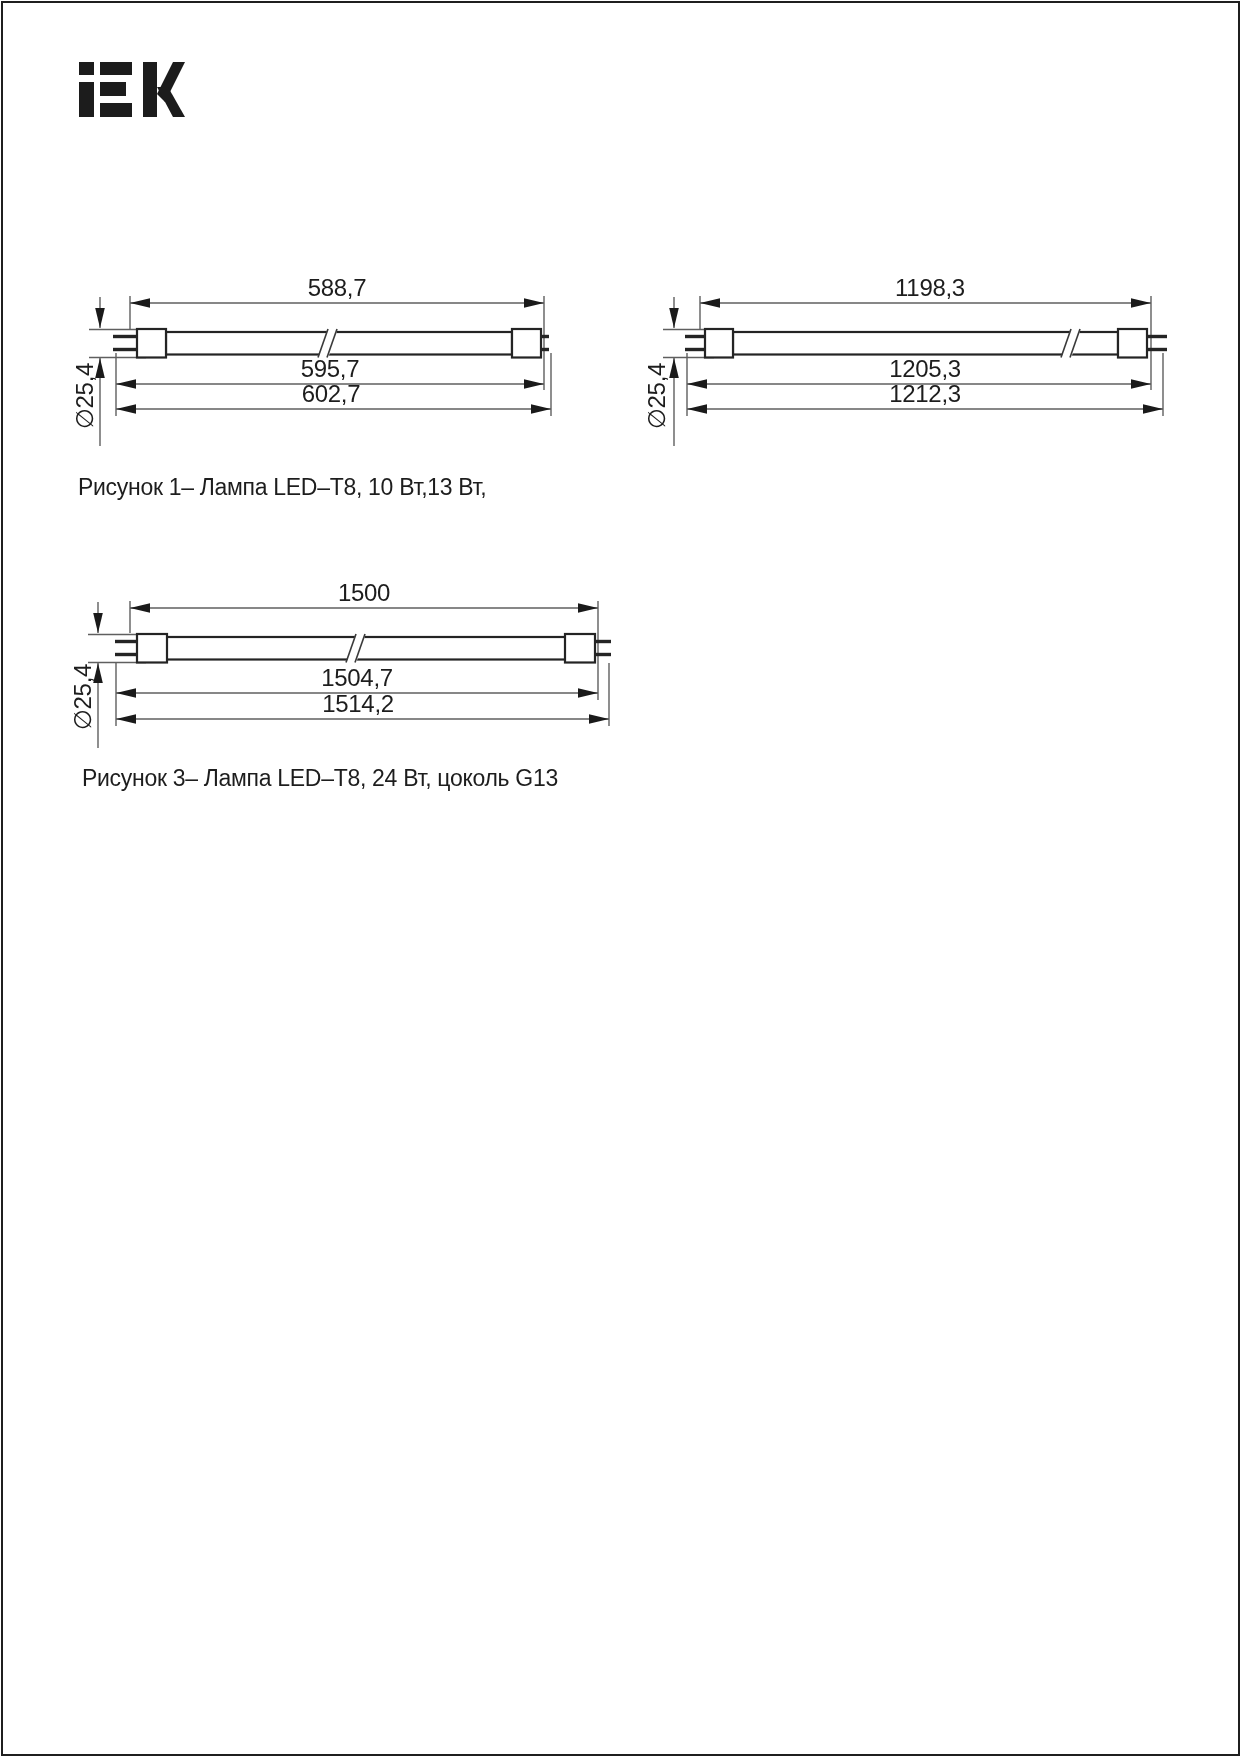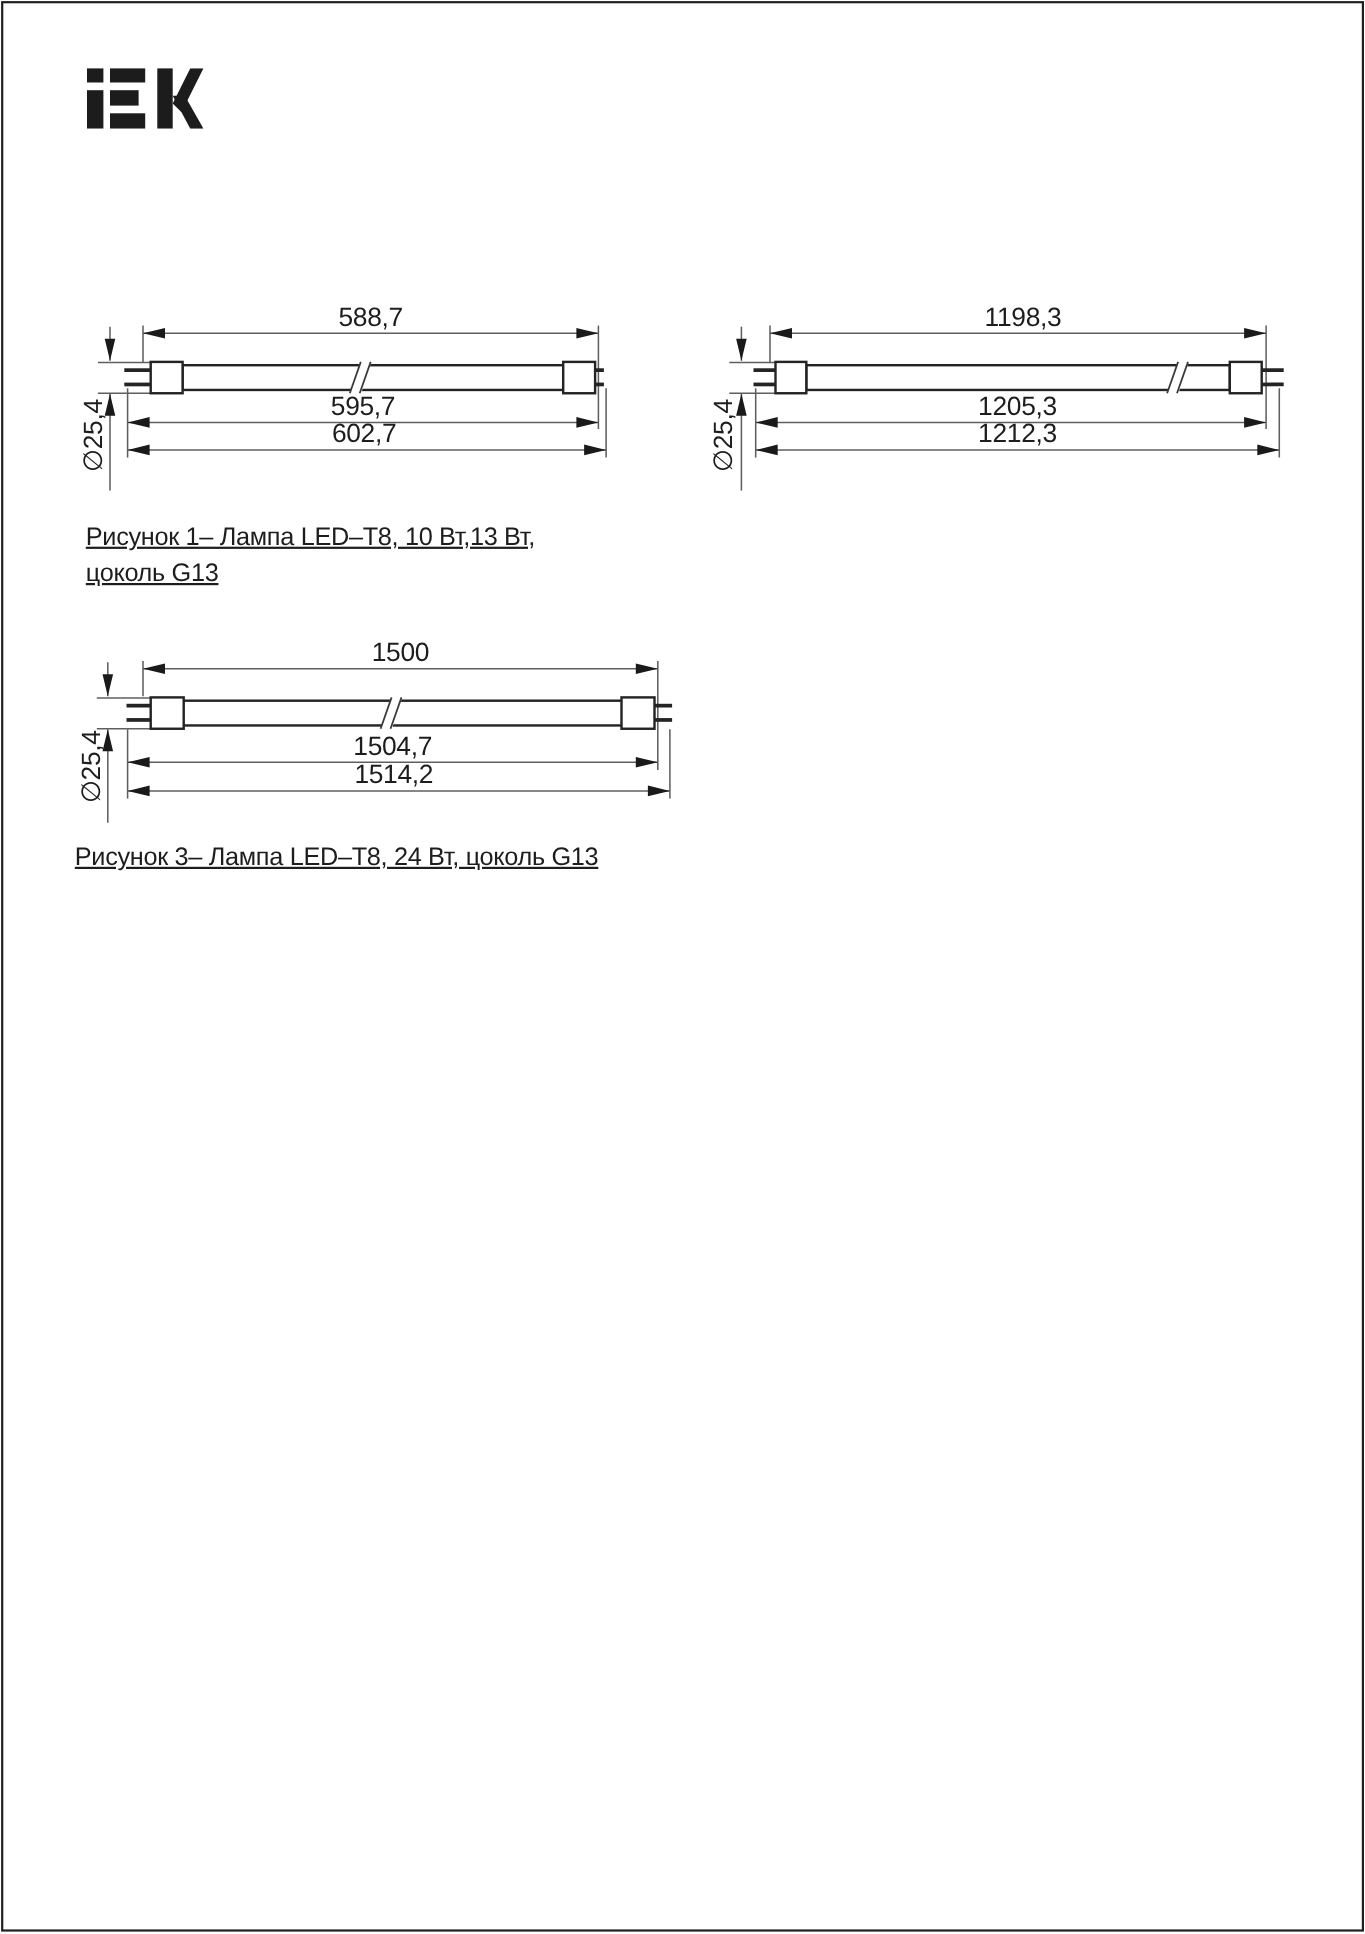--- a/index.html
+++ b/index.html
@@ -34,25 +34,24 @@
     width: 1241px;
     height: 1758px;
   }
   .caption {
     position: absolute;
     font-size: 23px;
     line-height: 33px;
     letter-spacing: -0.3px;
     color: #1d1d1d;
     white-space: nowrap;
-    text-decoration: underline;
   }
   .cap1 { left: 78px;  top: 471px; }
   .cap2 { left: 652px; top: 471px; }
-  .cap3 { left: 68px;  top: 762px; }
+  .cap3 { left: 82px;  top: 762px; }
   svg text.dim {
     font-family: "Liberation Sans", sans-serif;
     font-size: 24px;
     fill: #1d1d1d;
     letter-spacing: -0.3px;
   }
   svg .thin  { stroke: #5f5f5f; stroke-width: 1.4; fill: none; }
   svg .lamp  { stroke: #242424; stroke-width: 2.2; fill: #ffffff; }
   svg .pin   { stroke: #242424; stroke-width: 3.4; fill: none; }
   svg .brk   { stroke: #3a3a3a; stroke-width: 1.6; fill: none; }
@@ -190,21 +189,20 @@
     </g>
     <text class="dim" x="364" y="601" text-anchor="middle">1500</text>
     <text class="dim" x="357" y="686" text-anchor="middle">1504,7</text>
     <text class="dim" x="358" y="712" text-anchor="middle">1514,2</text>
     <text class="dim" x="91" y="697" text-anchor="middle" transform="rotate(-90 91 697)">∅25,4</text>
   </g>
 </svg>
 
 <div class="caption cap1">
   <div>Рисунок 1– Лампа LED–T8, 10 Вт,13 Вт,</div>
-  <div>цоколь G13</div>
 </div>
 
 <div class="caption cap2">
 </div>
 
 <div class="caption cap3">
   <div>Рисунок 3– Лампа LED–T8, 24 Вт, цоколь G13</div>
 </div>
 
 </body></html>

